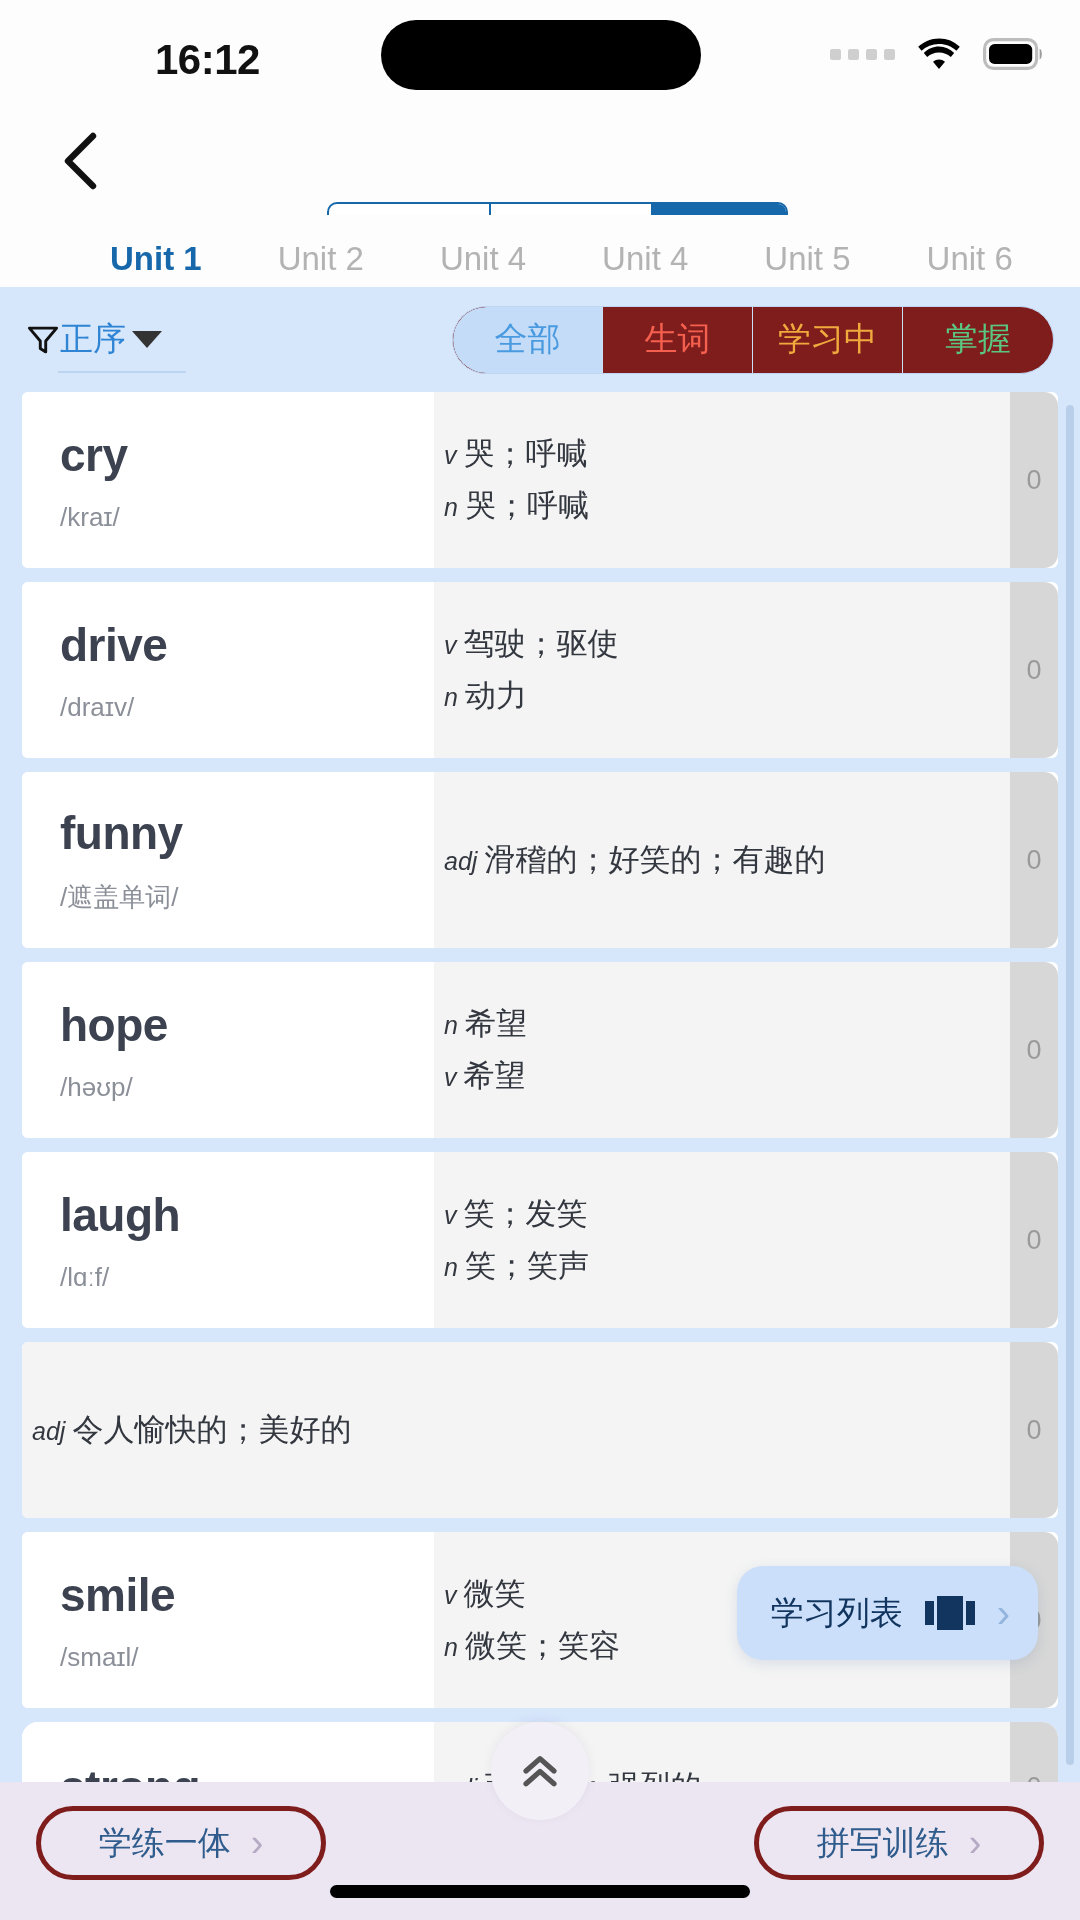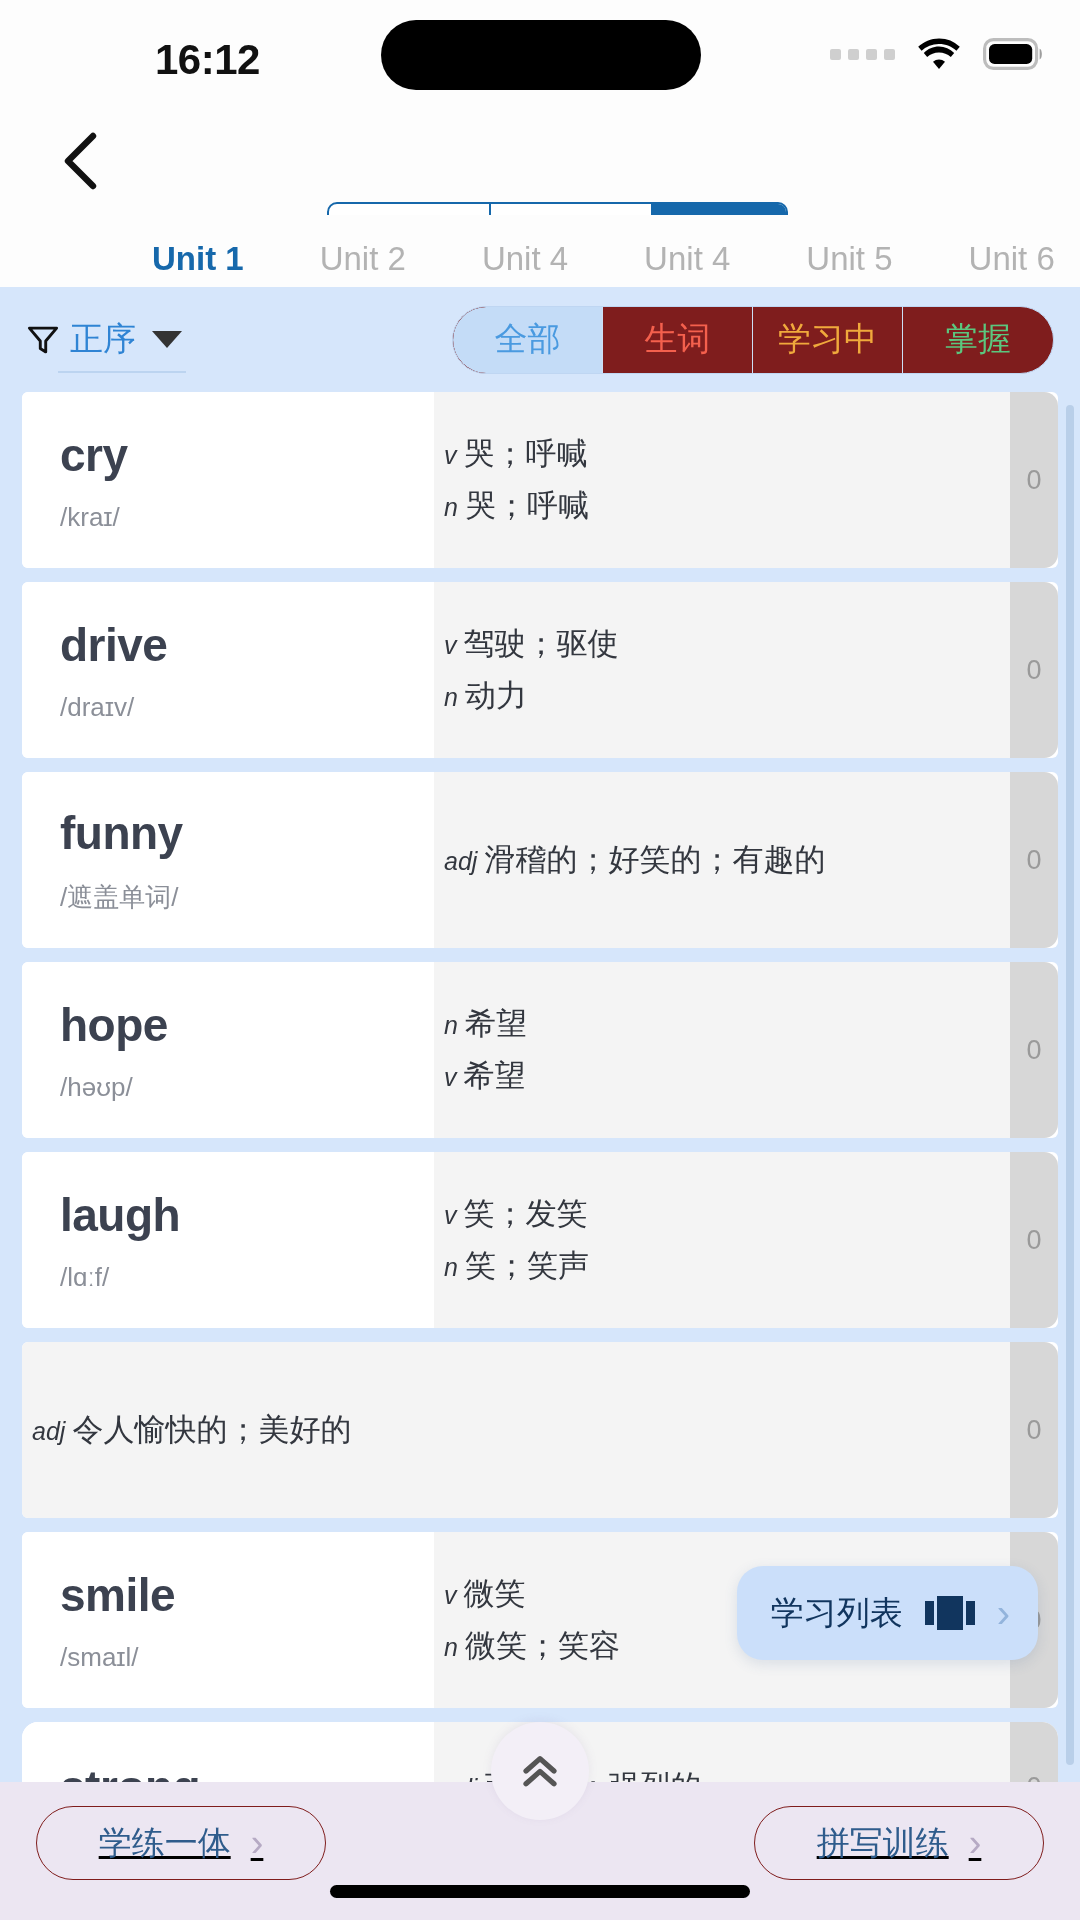--- a/index.html
+++ b/index.html
@@ -46,41 +46,41 @@
     display:flex; align-items:center; justify-content:center;
     padding:0 26px; font-size:27px; font-weight:700; color:#1668ab;
     border-right:2px solid #1668ab; white-space:nowrap;
   }
   .seg > div:last-child { border-right:none; }
   .seg > div.active { background:#1668ab; color:#fff; }
 
   
   .units {
     position:relative; height:88px; background:#fdfdfd;
-    display:flex; align-items:center; padding-left:114px; gap:0;
+    display:flex; align-items:center; padding-left:72px; gap:0;
     overflow:hidden;
   }
   .unit {
     font-size:33px; color:#b3b3b3; white-space:nowrap;
     padding:0 38px; position:relative;
   }
   .unit.active { color:#1668ab; font-weight:700; }
 
   
   .content {
     position:absolute; left:0; top:287px; width:1080px; height:1495px;
     background:#d6e6fb; overflow:hidden;
   }
 
   
   .filterrow {
     position:relative; height:105px;
     display:flex; align-items:center; padding:0 26px;
   }
-  .sortbox { display:flex; align-items:center; gap:10px; position:relative; }
+  .sortbox { display:flex; align-items:center; position:relative; }
   .sortbox .label { font-size:33px; color:#2f84d4; }
   .sortbox .caret {
     width:0;height:0;border-left:15px solid transparent;border-right:15px solid transparent;
     border-top:17px solid #333; margin-left:6px;
   }
   .sort-underline {
     position:absolute; left:58px; top:84px; width:128px; height:2px; background:#bcd4f0;
   }
   .pillgroup {
     margin-left:auto; display:flex; align-items:center;
@@ -151,24 +151,23 @@
     background:#ece6f2;
   }
   .scrolltop {
     position:absolute; left:50%; transform:translateX(-50%); top:-60px;
     width:98px; height:98px; border-radius:50%; background:#f3eff7;
     display:flex; align-items:center; justify-content:center;
     box-shadow:0 -2px 10px rgba(120,100,150,.10);
   }
   .bb-btn {
     position:absolute; top:24px; height:74px;
-    border:1px solid #7f1d1d; border-radius:38px;
+    border:5px solid #7f1d1d; border-radius:38px;
     display:flex; align-items:center; justify-content:center; gap:20px;
     padding:0 34px;
-    text-decoration:underline;
   }
   .bb-btn.l { left:36px; width:290px; }
   .bb-btn.r { right:36px; width:290px; }
   .bb-btn .t { font-size:33px; color:#2f5c8c; }
   .bb-btn .chev { color:#b6aac4; font-size:38px; line-height:1; }
   .homebar {
     position:absolute; left:50%; transform:translateX(-50%); bottom:22px;
     width:420px; height:13px; border-radius:7px; background:#000;
   }
 </style>

